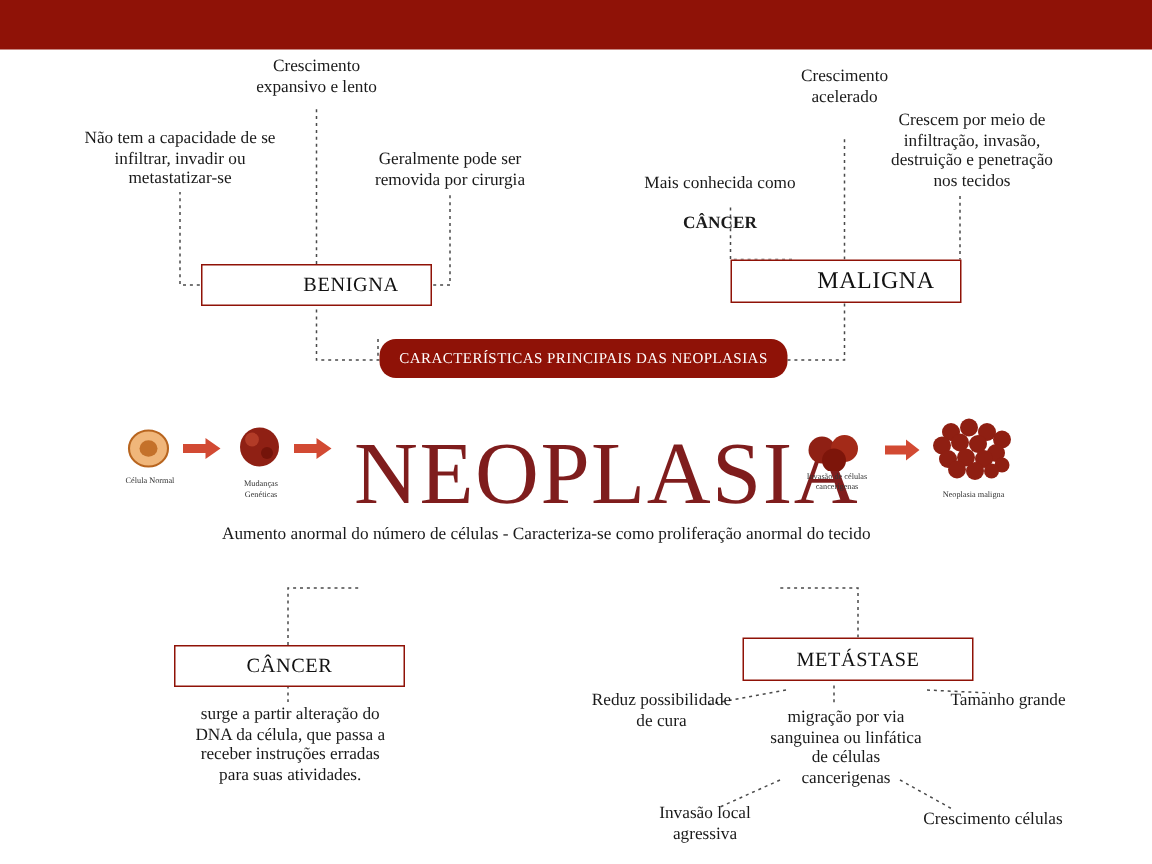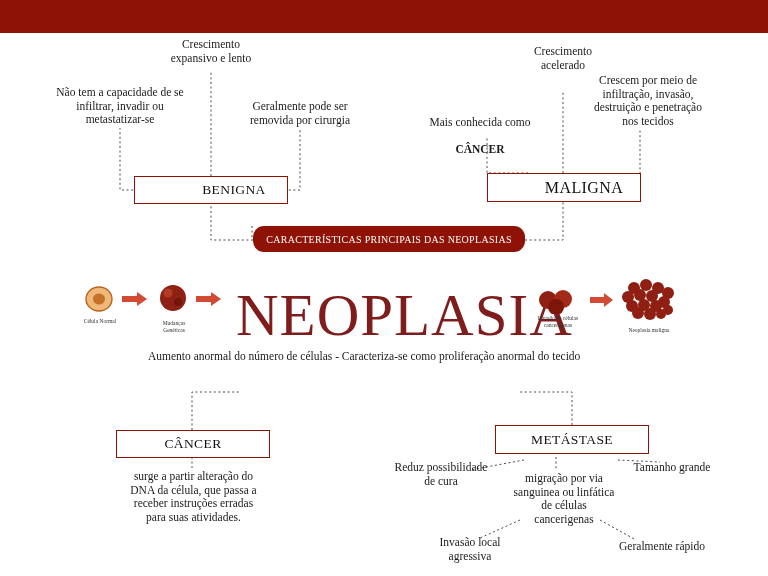--- a/index.html
+++ b/index.html
@@ -235,15 +235,15 @@
   <div class="note" style="left:500px; top:472px; width:128px;">migração por via
 sanguinea ou linfática
 de células
 cancerigenas</div>
 
   <div class="note" style="left:620px; top:461px; width:104px;">Tamanho grande</div>
 
   <div class="note" style="left:415px; top:536px; width:110px;">Invasão local
 agressiva</div>
 
-  <div class="note" style="left:604px; top:540px; width:116px;">Geralmente rápido</div>
+  <div class="note" style="left:604px; top:540px; width:116px;">Crescimento células</div>
 
 </div>
 
 </body></html>

